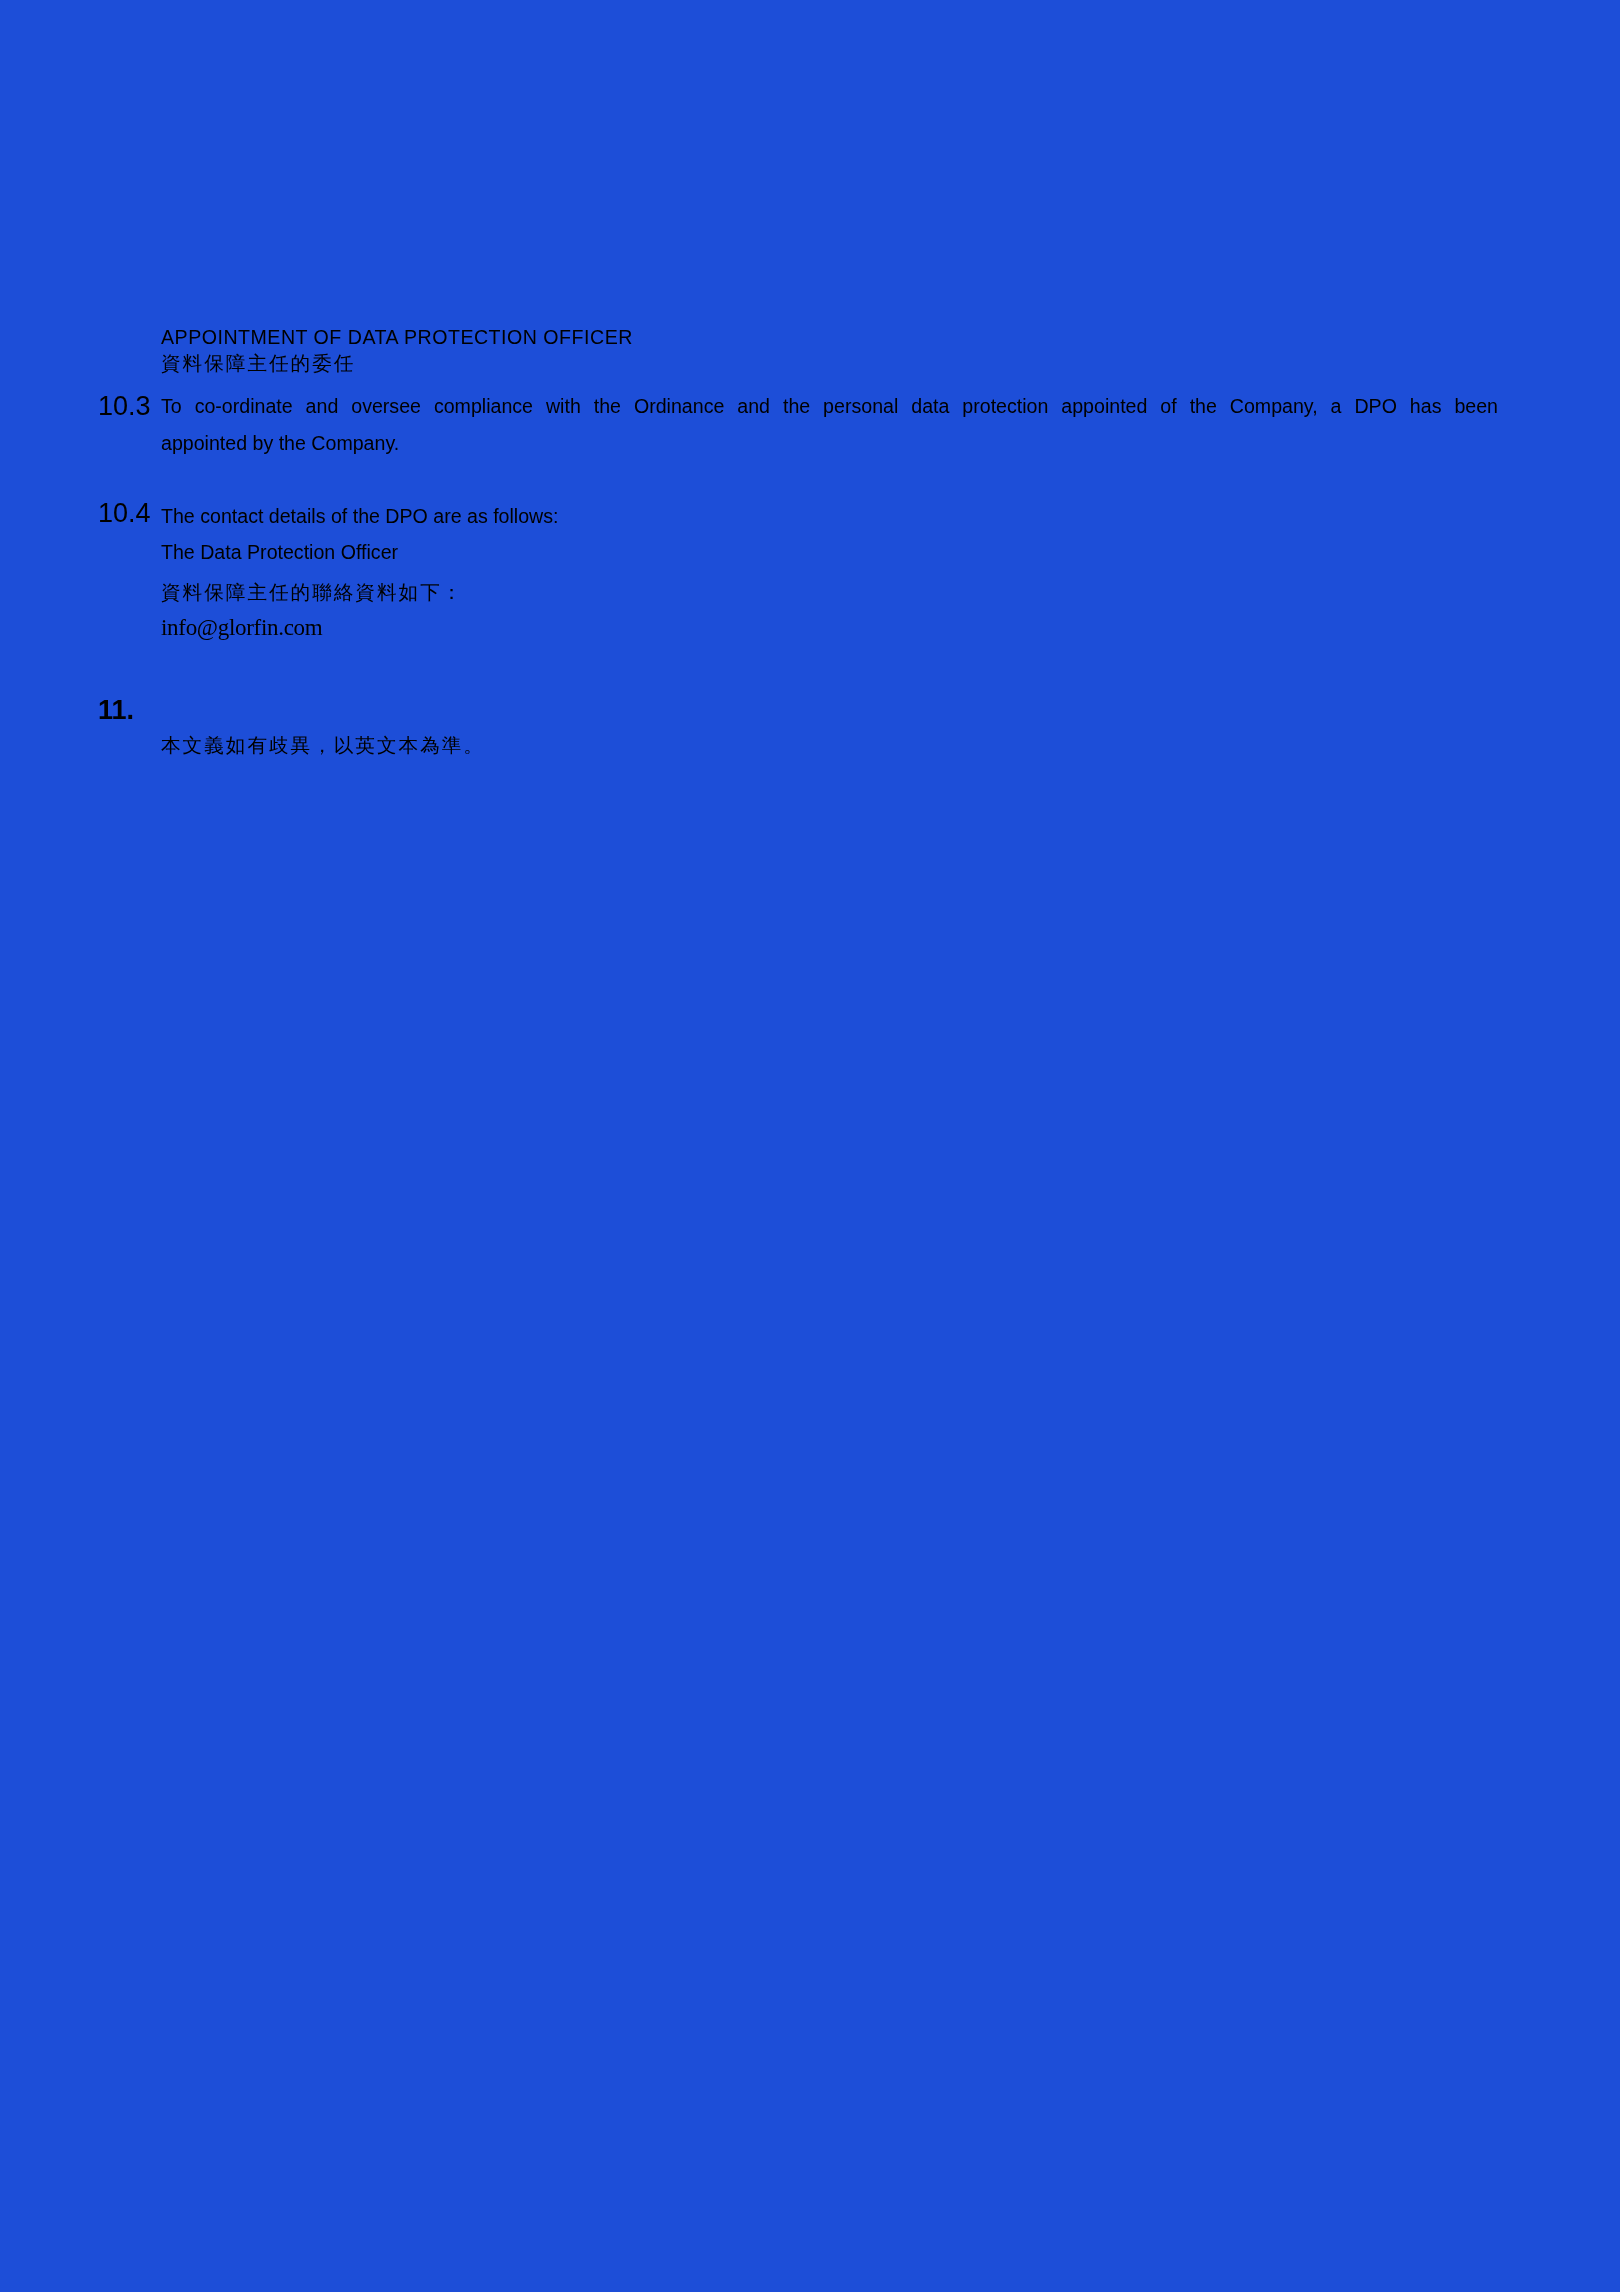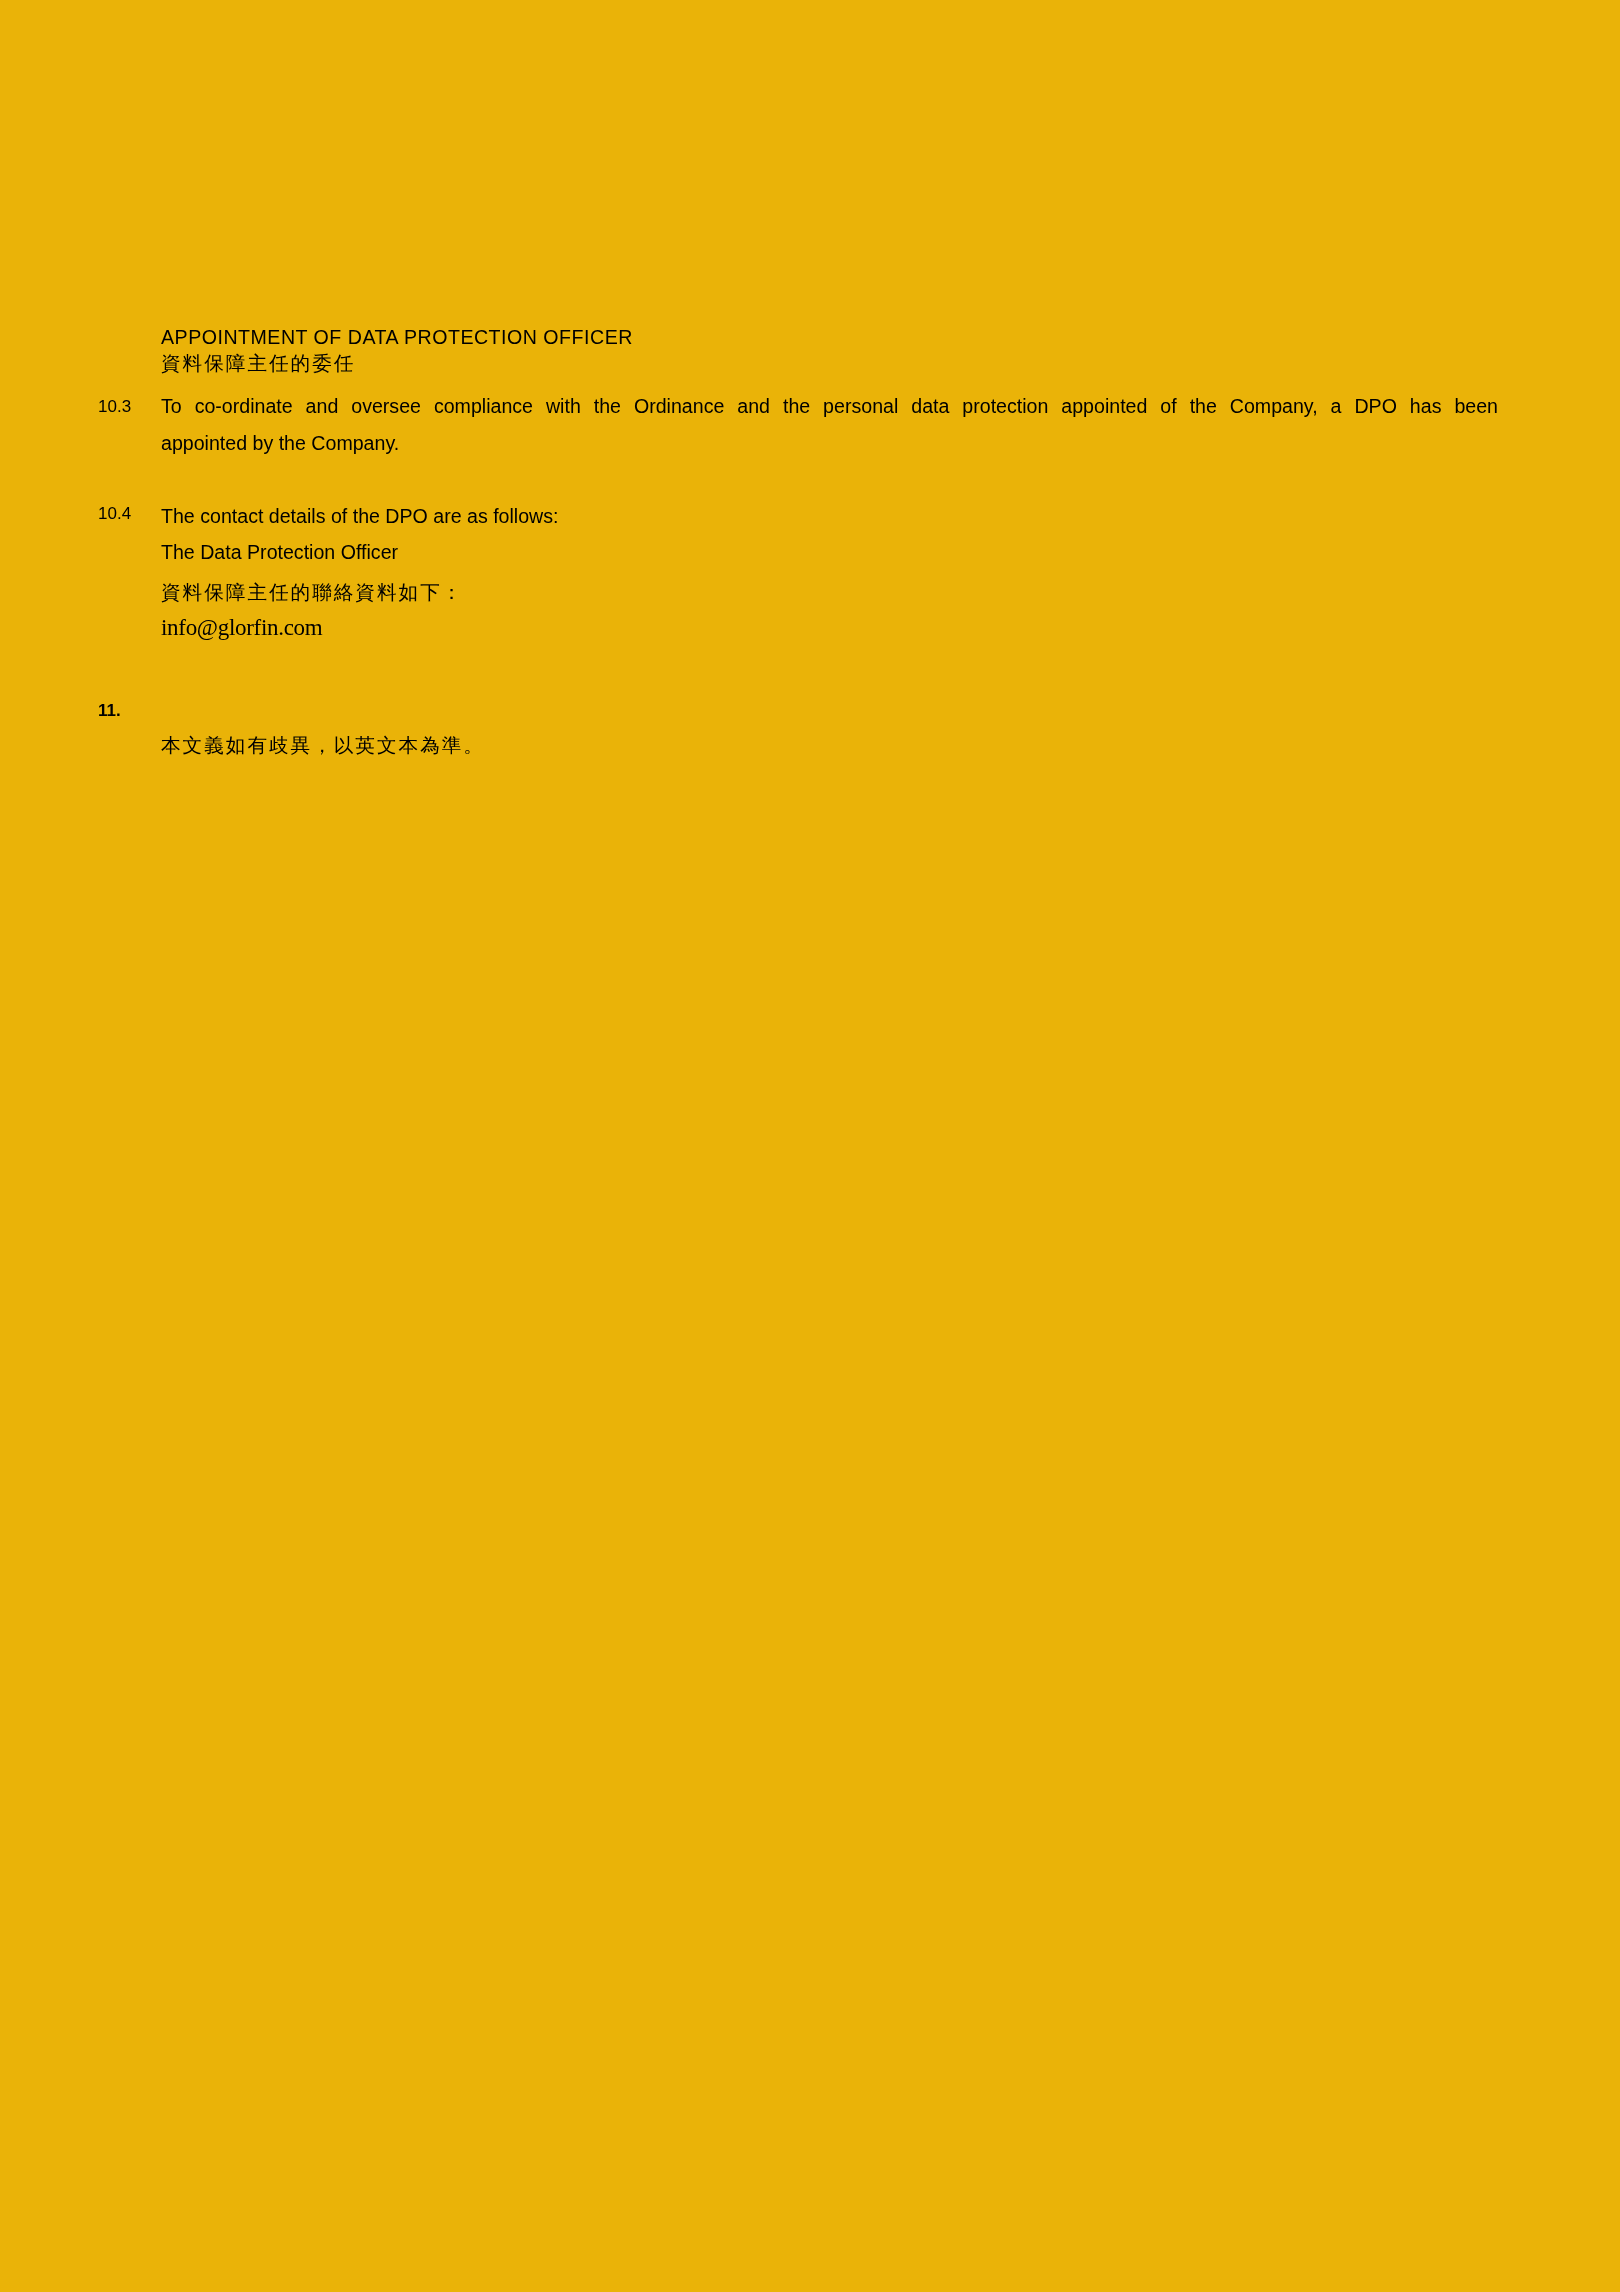--- a/index.html
+++ b/index.html
@@ -13,32 +13,32 @@
     position: relative;
     overflow: hidden;
     font-family: "Liberation Sans", sans-serif;
     color: #000000;
   }
   .page {
     position: absolute;
     left: 0; top: 0;
     width: 1620px;
     height: 2293px;
-    background: #eab308;
+    background: #1d4ed8;
   }
   .line {
     position: absolute;
     font-size: 19.6px;
     line-height: 23.5px;
     white-space: nowrap;
   }
   .num {
     position: absolute;
     left: 98px;
-    font-size: 17px;
+    font-size: 27px;
     line-height: 23.5px;
     white-space: nowrap;
   }
   .body-left { left: 161px; }
   .justify {
     width: 1337px;
     text-align: justify;
     text-align-last: justify;
     white-space: normal;
   }

